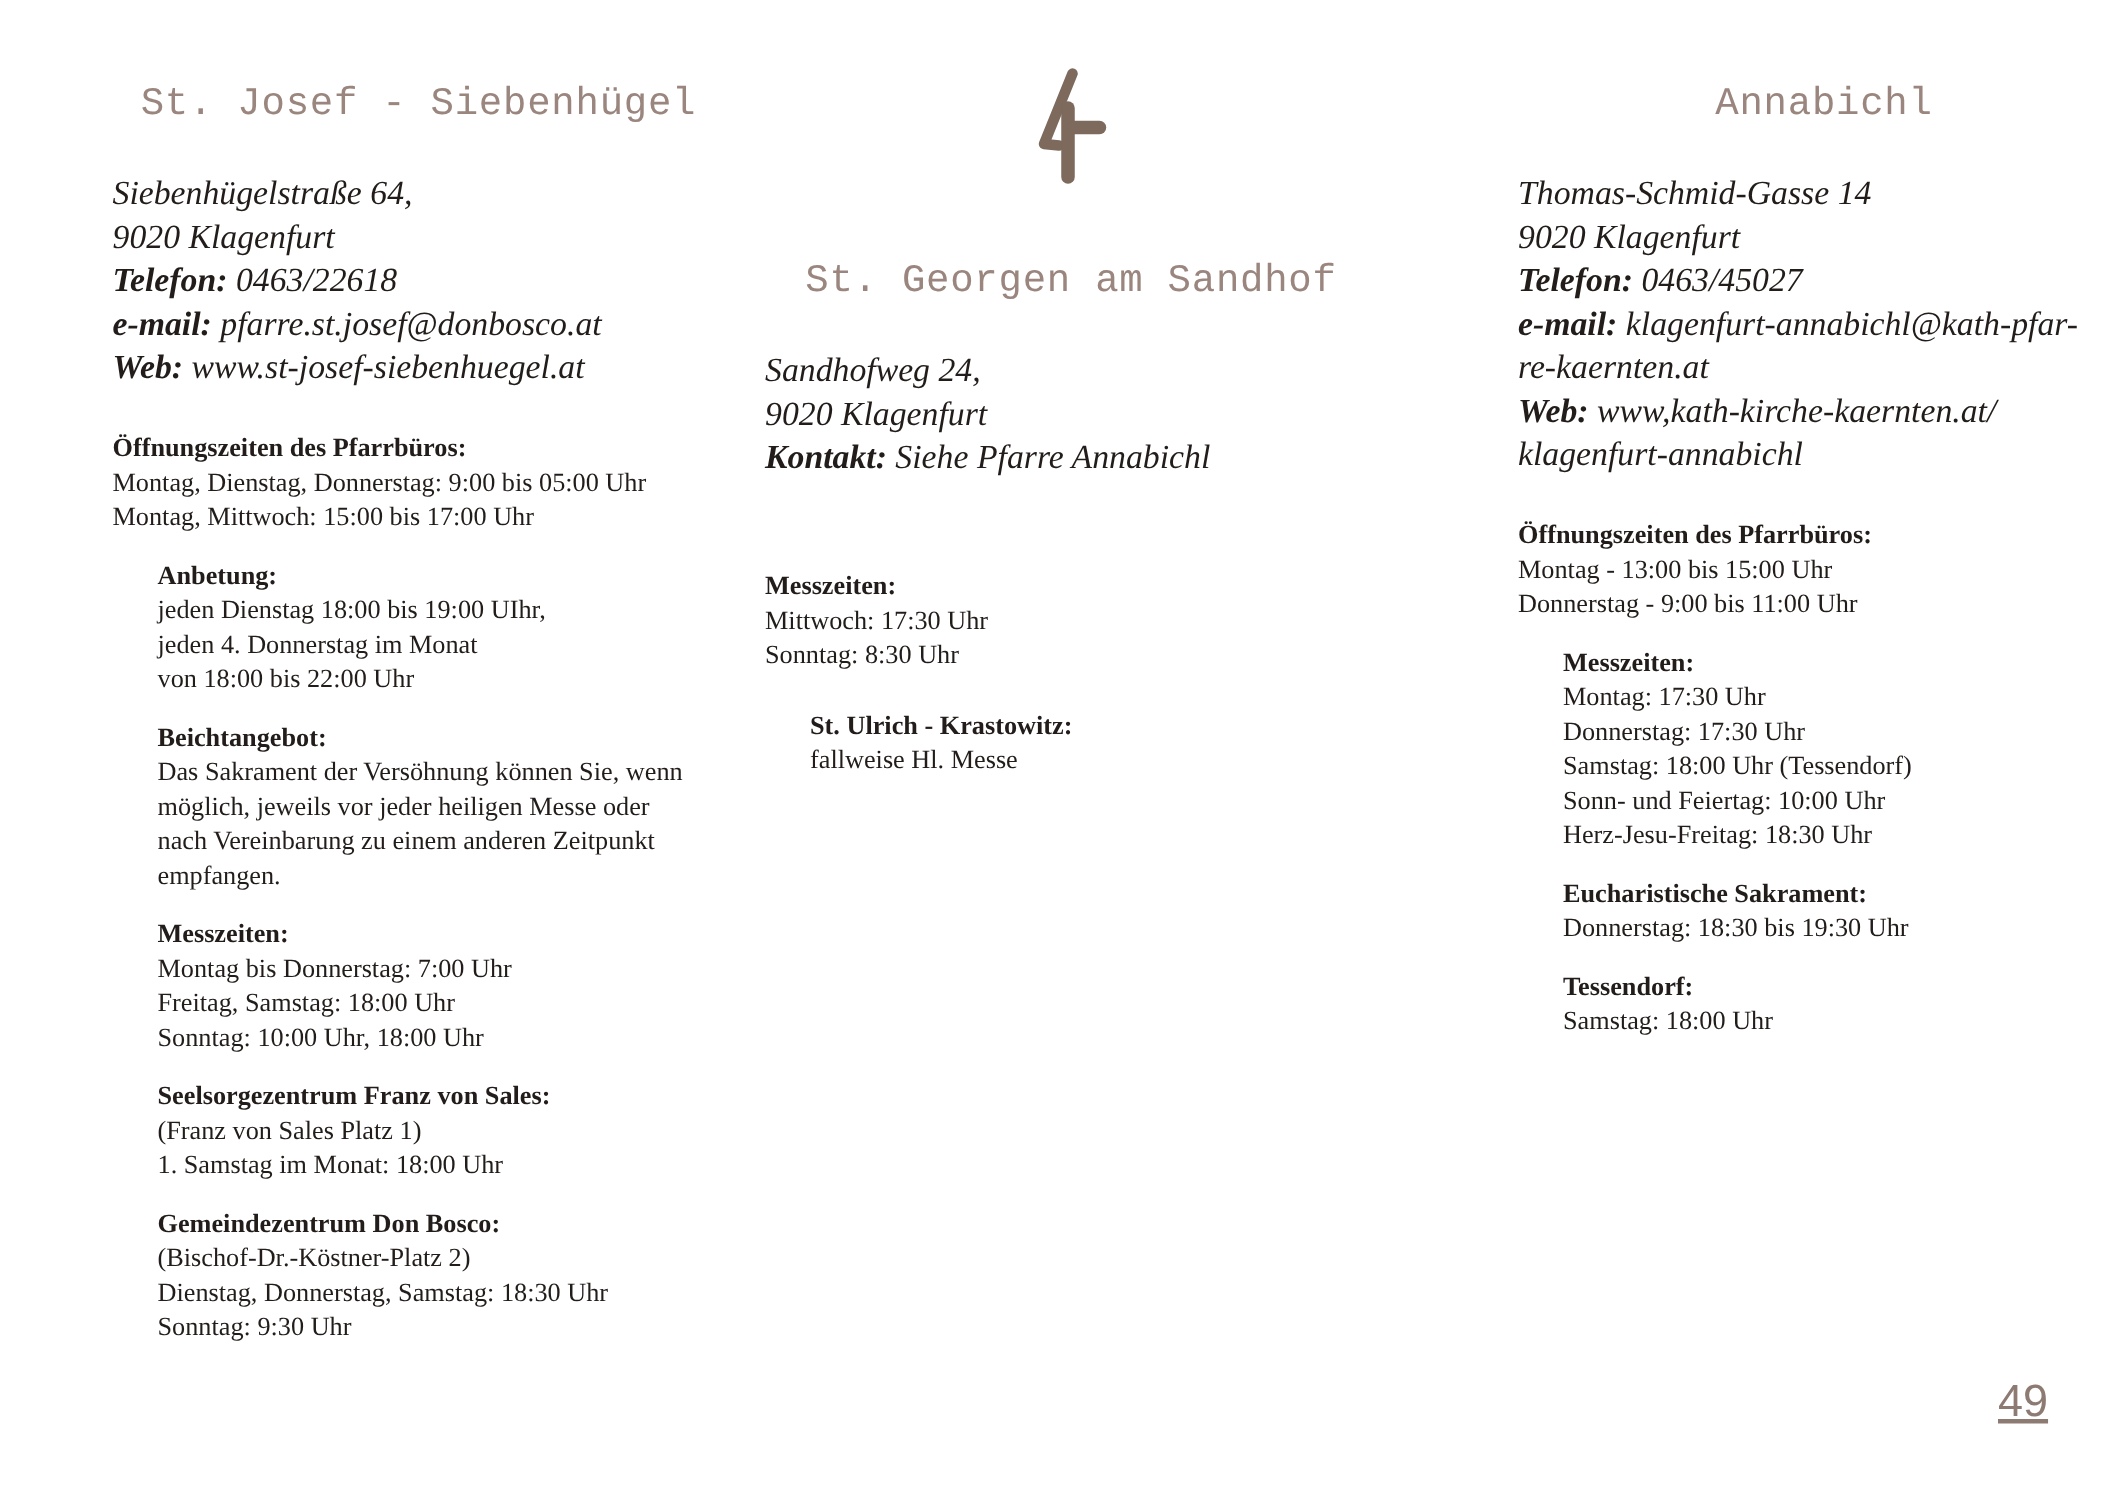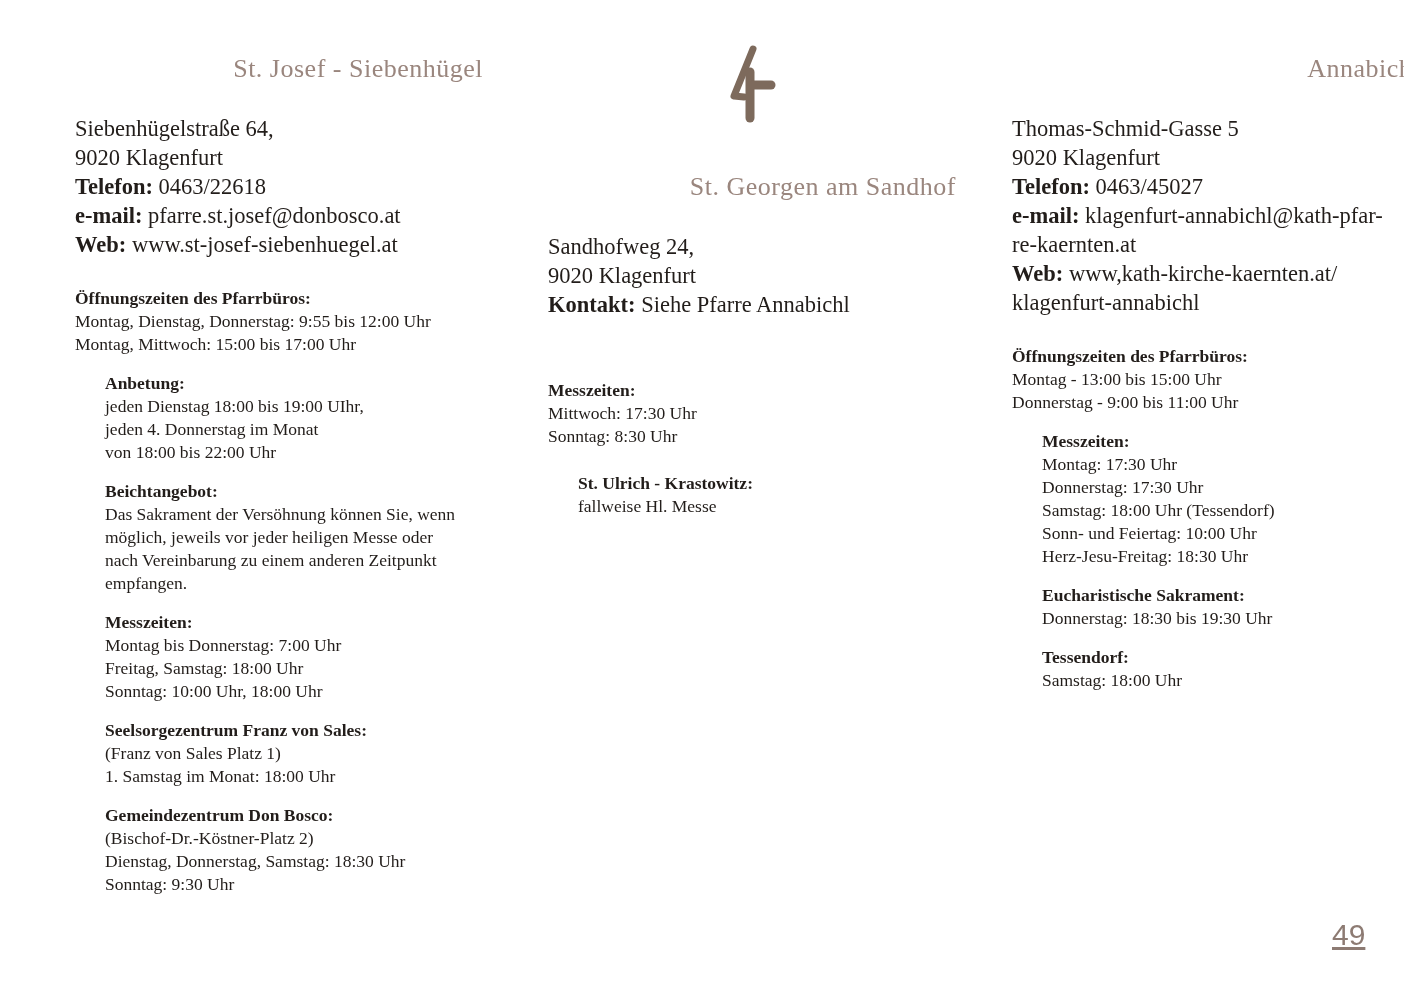--- a/index.html
+++ b/index.html
@@ -18,48 +18,48 @@
     color: var(--body-color);
   }
   .page {
     position: relative;
     width: 1404px; height: 994px;
     overflow: hidden;
     background: var(--background);
   }
   .col { position: absolute; top: 40px; width: 408px; }
   .col-1 { left: 75px; }
-  .col-2 { left: 548px; }
+  .col-2 { left: 510px; }
   .col-3 { left: 1012px; }
 
   .col-title {
     margin: 0; padding-top: 12px;
-    font-family: Liberation Serif, serif;
+    font-family: Liberation Mono, monospace;
     font-weight: 400;
     font-size: 26px; line-height: 34px;
     letter-spacing: 0.5px;
     color: var(--title-color);
-    text-align: right;
+    text-align: center;
     white-space: nowrap;
   }
   .col-2 .col-title { padding-top: 0; margin-top: 46px; }
 
   .icon-wrap {
     height: 84px;
     padding-top: 4px;
     display: flex; justify-content: center; align-items: flex-start;
   }
   .cross-logo { color: var(--icon-color); display: block; }
 
   .address {
     margin-top: 28px; margin-bottom: 28px;
     font-size: 22.5px; line-height: 29px;
   }
   .col-2 .address { margin-bottom: 60px; }
-  .address .line { white-space: nowrap; }
+  .address .line { white-space: nowrap; font-style: italic; }
   .address b { font-weight: bold; }
 
   .section { font-size: 17.5px; line-height: 23px; }
   .section + .section { margin-top: 16px; margin-left: 30px; }
   .col-2 .section + .section { margin-top: 24px; }
   .sec-heading { font-weight: bold; white-space: nowrap; }
   .sec-line { white-space: nowrap; }
 
   .page-number {
     position: absolute;
@@ -81,21 +81,21 @@
     <div class="address">
       <div class="line"><b></b><span>Siebenhügelstraße 64,</span></div>
       <div class="line"><b></b><span>9020 Klagenfurt</span></div>
       <div class="line"><b>Telefon:</b><span> 0463/22618</span></div>
       <div class="line"><b>e-mail:</b><span> pfarre.st.josef@donbosco.at</span></div>
       <div class="line"><b>Web:</b><span> www.st-josef-siebenhuegel.at</span></div>
     </div>
 
     <div class="section">
       <div class="sec-heading">Öffnungszeiten des Pfarrbüros:</div>
-      <div class="sec-line">Montag, Dienstag, Donnerstag: 9:55 bis 12:00 Uhr</div>
+      <div class="sec-line">Montag, Dienstag, Donnerstag: 9:00 bis 05:00 Uhr</div>
       <div class="sec-line">Montag, Mittwoch: 15:00 bis 17:00 Uhr</div>
     </div>
 
     <div class="section">
       <div class="sec-heading">Anbetung:</div>
       <div class="sec-line">jeden Dienstag 18:00 bis 19:00 UIhr,</div>
       <div class="sec-line">jeden 4. Donnerstag im Monat</div>
       <div class="sec-line">von 18:00 bis 22:00 Uhr</div>
     </div>
 
@@ -154,21 +154,21 @@
     <div class="section">
       <div class="sec-heading">St. Ulrich - Krastowitz:</div>
       <div class="sec-line">fallweise Hl. Messe</div>
     </div>
   </section>
 
   <section class="col col-3">
     <h2 class="col-title">Annabichl</h2>
 
     <div class="address">
-      <div class="line"><b></b><span>Thomas-Schmid-Gasse 5</span></div>
+      <div class="line"><b></b><span>Thomas-Schmid-Gasse 14</span></div>
       <div class="line"><b></b><span>9020 Klagenfurt</span></div>
       <div class="line"><b>Telefon:</b><span> 0463/45027</span></div>
       <div class="line"><b>e-mail:</b><span> klagenfurt-annabichl@kath-pfar-</span></div>
       <div class="line"><b></b><span>re-kaernten.at</span></div>
       <div class="line"><b>Web:</b><span> www,kath-kirche-kaernten.at/</span></div>
       <div class="line"><b></b><span>klagenfurt-annabichl</span></div>
     </div>
 
     <div class="section">
       <div class="sec-heading">Öffnungszeiten des Pfarrbüros:</div>

